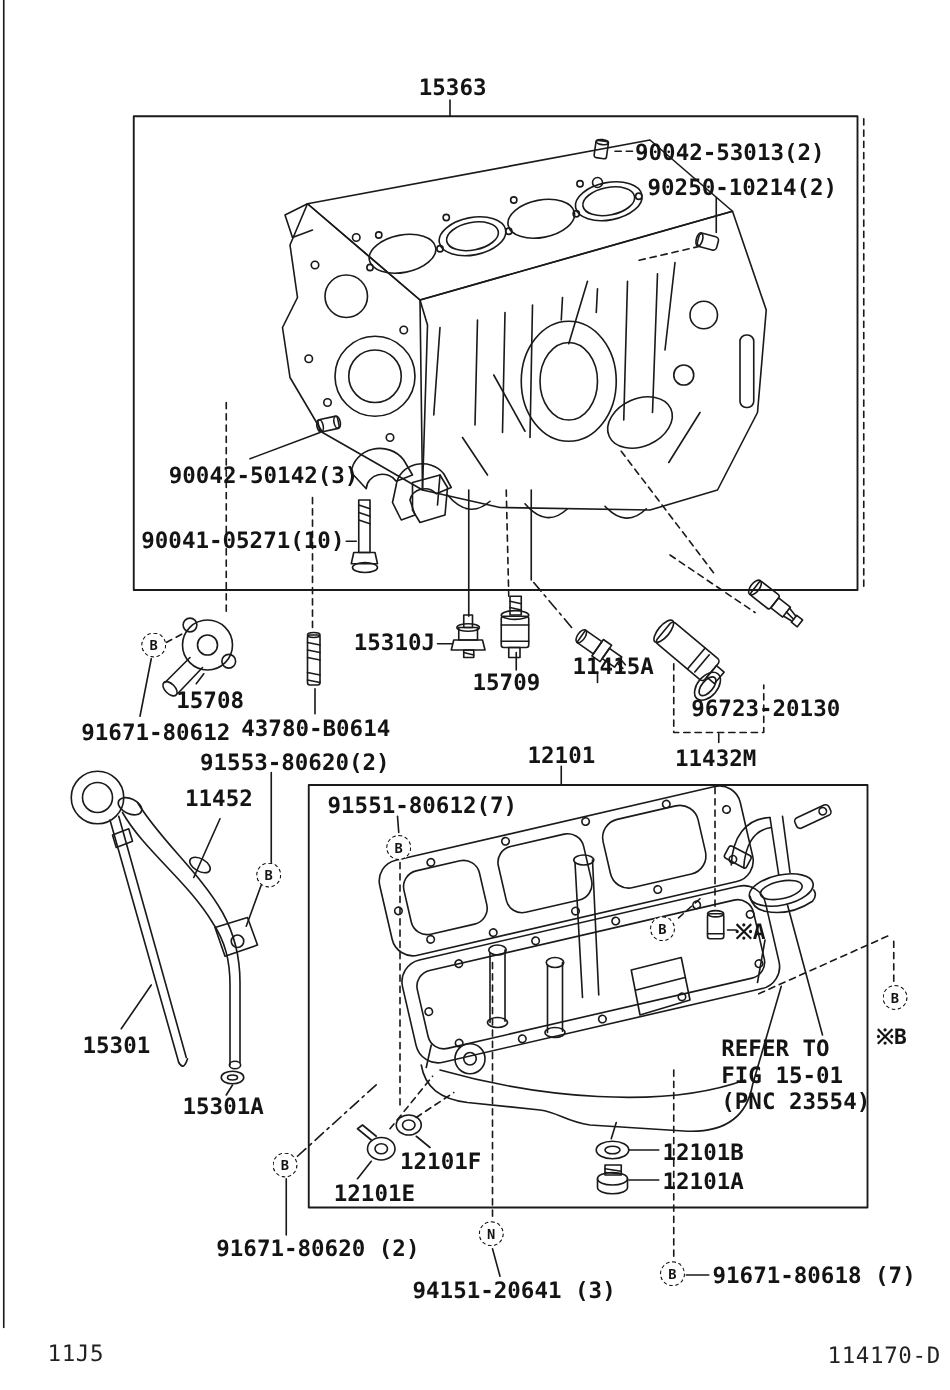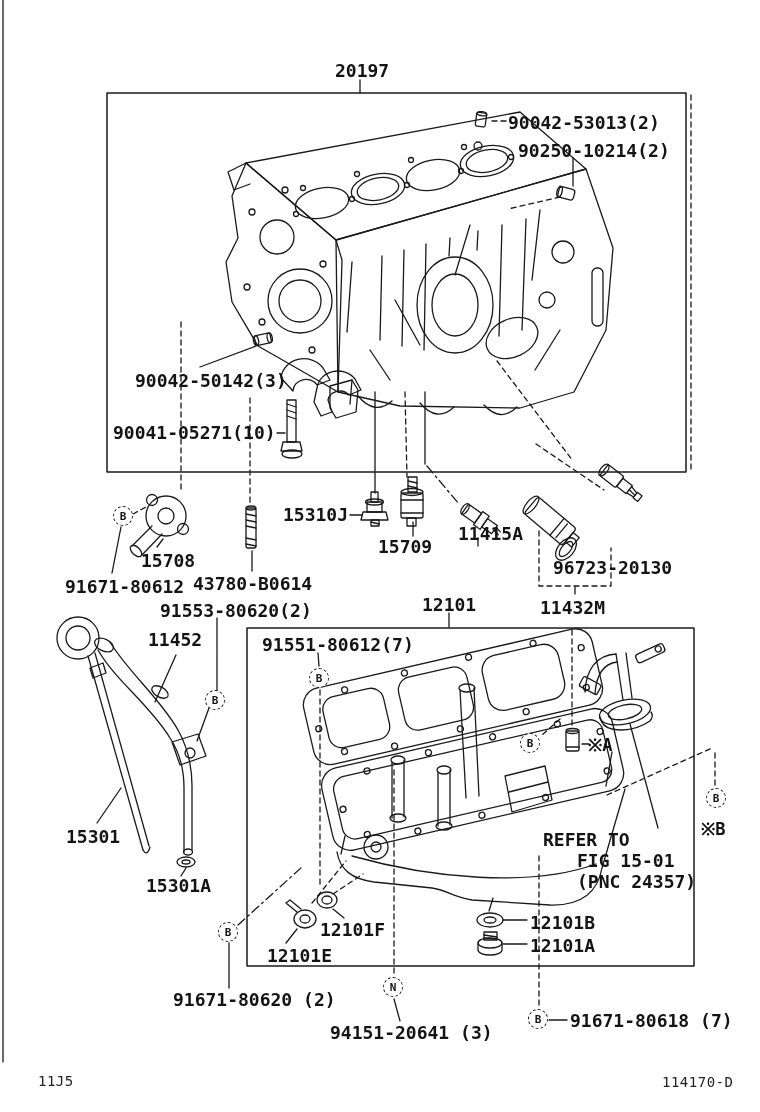--- a/index.html
+++ b/index.html
@@ -5,21 +5,21 @@
   html,body{margin:0;padding:0;background:#fff;}
   #stage{position:relative;width:760px;height:1112px;background:#fff;overflow:hidden;
          font-family:"DejaVu Sans Mono","Liberation Mono",monospace;color:#141414;}
   svg.art{position:absolute;left:0;top:0;}
   .lbl{position:absolute;font-weight:700;font-size:18px;white-space:pre;line-height:20px;}
   .sm{font-size:17px;}
   .callout{position:absolute;width:18px;height:18px;border:1.5px dashed #141414;border-radius:50%;
            font-size:11px;font-weight:700;display:flex;align-items:center;justify-content:center;
            background:#fff;box-sizing:content-box;}
   .refmark{position:absolute;font-weight:700;font-size:17px;white-space:pre;}
-  .footer{position:absolute;font-size:14px;font-weight:400;color:#222;letter-spacing:.5px;}
+  .footer{position:absolute;font-size:18px;font-weight:400;color:#222;letter-spacing:.5px;}
 </style>
 </head>
 <body>
 
 <div id="stage">
 
 <svg class="art" width="760" height="1112" viewBox="0 0 760 1112" fill="none" stroke="#1a1a1a" stroke-width="1.3" stroke-linecap="round" stroke-linejoin="round">
 
   <g>
     <line x1="3" y1="0" x2="3" y2="1062"></line>
@@ -288,21 +288,21 @@
     <path d="M492,121 L506,121 M560,197 L508,209 M181,322 L181,491 M250,398 L250,506
              M405,392 L407,477 M536,444 L604,490 M572,630 L572,729 M320,690 L320,888
              M394,770 L394,976 M539,856 L539,1008 M133,514 L146,507 M560,719 L541,736
              M497,361 L573,461 M312,903 L346,861 M333,894 L363,874"></path>
     <path d="M539,531 L539,586 L611,586 L611,548"></path>
     <path d="M607,795 L712,748 M715,753 L715,789"></path>
     <path stroke-dasharray="9 4 2 4" d="M427,466 L459,504 M238,925 L303,866"></path>
   </g>
 </svg>
 
-<div class="lbl" style="left:335px;top:61px">20197</div>
+<div class="lbl" style="left:335px;top:61px">15363</div>
 <div class="lbl" style="left:508px;top:113px">90042-53013(2)</div>
 <div class="lbl" style="left:518px;top:141px">90250-10214(2)</div>
 <div class="lbl" style="left:135px;top:371px">90042-50142(3)</div>
 <div class="lbl" style="left:113px;top:423px">90041-05271(10)</div>
 <div class="lbl" style="left:283px;top:505px">15310J</div>
 <div class="lbl" style="left:378px;top:537px">15709</div>
 <div class="lbl" style="left:458px;top:524px">11415A</div>
 <div class="lbl" style="left:553px;top:558px">96723-20130</div>
 <div class="lbl" style="left:540px;top:598px">11432M</div>
 <div class="lbl" style="left:422px;top:595px">12101</div>
@@ -315,23 +315,23 @@
 <div class="lbl" style="left:66px;top:827px">15301</div>
 <div class="lbl" style="left:146px;top:876px">15301A</div>
 <div class="lbl" style="left:320px;top:920px">12101F</div>
 <div class="lbl" style="left:267px;top:946px">12101E</div>
 <div class="lbl" style="left:530px;top:913px">12101B</div>
 <div class="lbl" style="left:530px;top:936px">12101A</div>
 <div class="lbl" style="left:173px;top:990px">91671-80620 (2)</div>
 <div class="lbl" style="left:330px;top:1023px">94151-20641 (3)</div>
 <div class="lbl" style="left:570px;top:1011px">91671-80618 (7)</div>
 
-<div class="lbl" style="left:543px;top:830px">REFER TO</div>
+<div class="lbl" style="left:577px;top:830px">REFER TO</div>
 <div class="lbl" style="left:577px;top:851px">FIG 15-01</div>
-<div class="lbl" style="left:577px;top:872px">(PNC 24357)</div>
+<div class="lbl" style="left:577px;top:872px">(PNC 23554)</div>
 
 
 <div class="refmark" style="left:588px;top:733px">※A</div>
 <div class="refmark" style="left:701px;top:817px">※B</div>
 
 <div class="callout" style="left:113px;top:506px">B</div>
 <div class="callout" style="left:205px;top:690px">B</div>
 <div class="callout" style="left:309px;top:668px">B</div>
 <div class="callout" style="left:218px;top:922px">B</div>
 <div class="callout" style="left:520px;top:733px">B</div>

